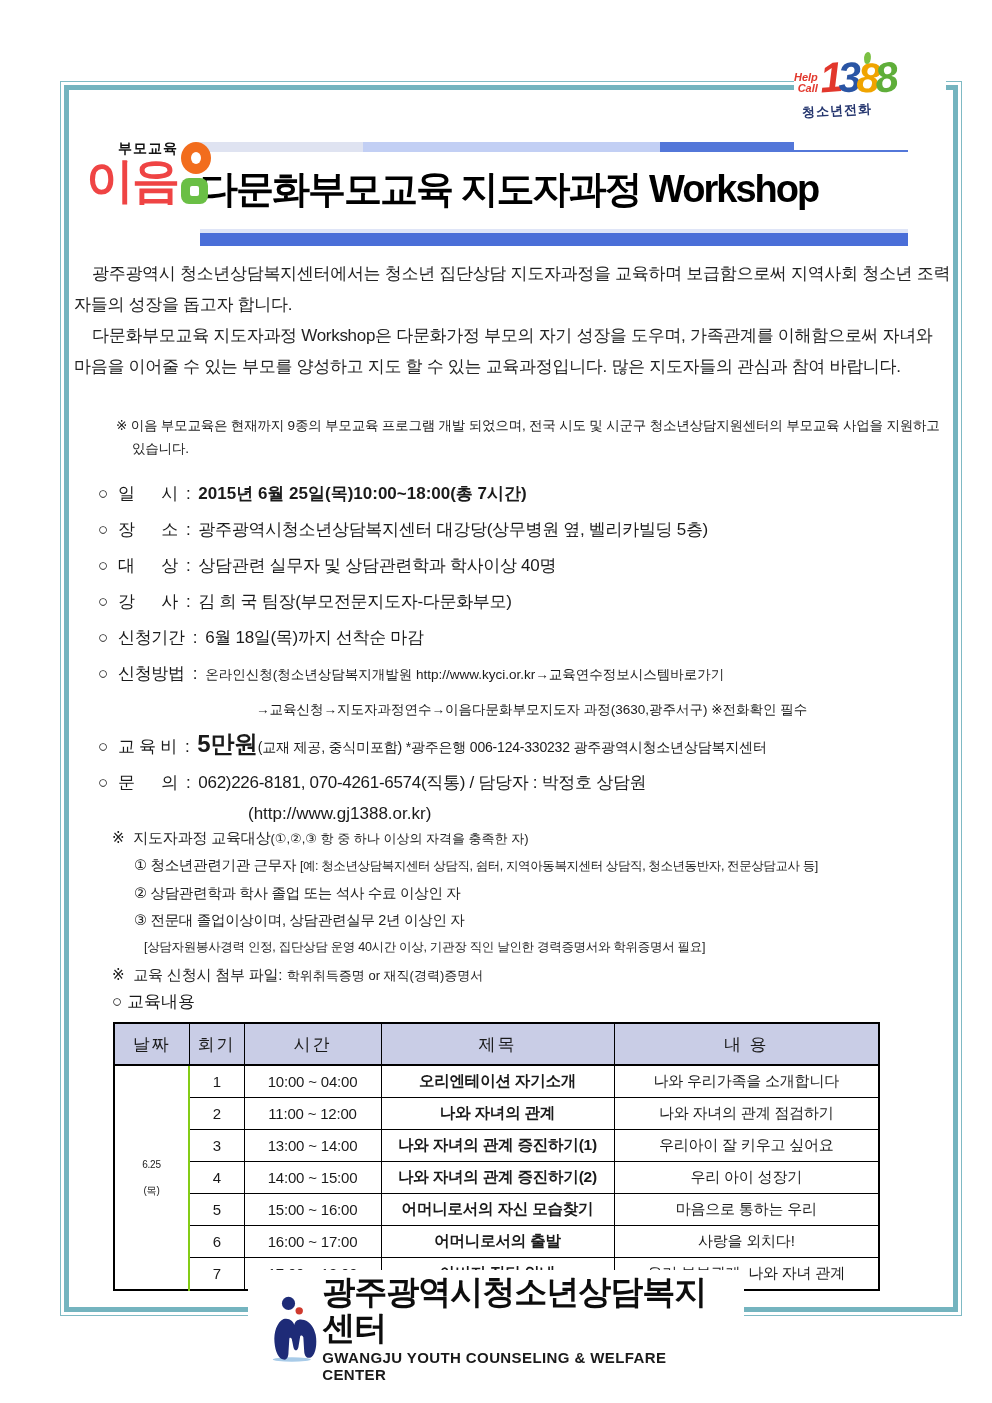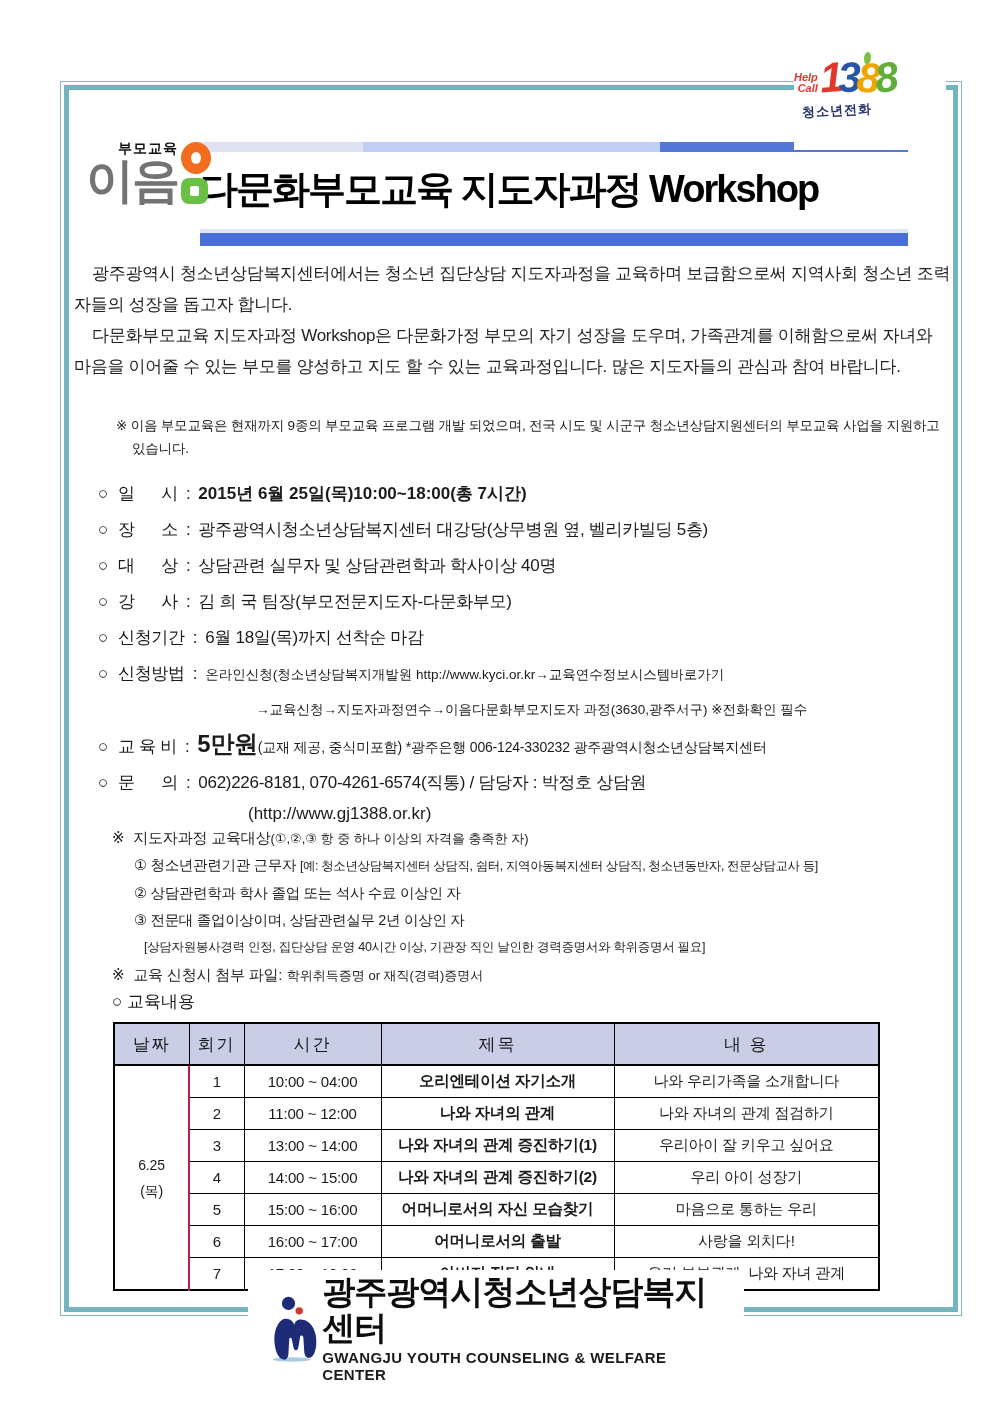--- a/index.html
+++ b/index.html
@@ -30,21 +30,21 @@
   .d8a { color:#f0a400; transform:rotate(5deg) !important; }
   .d8b { color:#5fae3a; transform:rotate(-7deg) !important; }
   .leaf { position:absolute; left:44px; top:-6px; width:7px; height:12px;
           background:#7bc043; border-radius:60% 40% 60% 40%; transform:rotate(20deg); }
   .caption1388 { font-size:13px; font-weight:700; color:#24356e; letter-spacing:1px;
                  transform:rotate(-3deg); margin:2px 0 0 8px; }
   
   .ieum { position:absolute; left:86px; top:140px; z-index:3; display:flex; align-items:flex-start; }
   .ieum-texts { text-align:right; }
   .ieum-top { font-size:14px; font-weight:700; letter-spacing:1px; color:#111; }
-  .ieum-main { font-size:48px; font-weight:800; letter-spacing:-2px; color:#737373; line-height:46px;text-align:center; }
+  .ieum-main { font-size:48px; font-weight:800; letter-spacing:-2px; color:#ef4444; line-height:46px;text-align:center; }
   .ieum-icons { margin-left:3px; margin-top:2px; }
   .donut { width:30px; height:32px; border-radius:50%; background:#f26d1d; position:relative; }
   .donut::after { content:""; position:absolute; left:10px; top:10px; width:10px; height:12px;
                   border-radius:50%; background:#ffffff; }
   .gsquare { width:27px; height:26px; border-radius:8px; background:#6abf45; position:relative; margin-top:4px; }
   .gsquare::after { content:""; position:absolute; left:9px; top:8px; width:9px; height:10px;
                     border-radius:2px; background:#ffffff; }
   
   .banner { position:absolute; left:200px; top:142px; width:708px; z-index:2; }
   .banner-top { height:10px; display:flex; }
@@ -82,21 +82,21 @@
   .e-detail { font-size:12.5px; letter-spacing:-0.4px; }
   .e-note { font-size:12.5px; padding-left:32px; letter-spacing:-0.3px; }
   
   .sched-head { position:absolute; left:112px; top:990px; font-size:17px; z-index:2; }
   table.sched { position:absolute; left:113px; top:1022px; border-collapse:collapse;
                 table-layout:fixed; width:765px; z-index:2; background:#fff; }
   table.sched { border:2px solid #000; }
   .sched th { background:#c9cde6; font-weight:normal; font-size:17px; height:38px;
               border:1px solid #000; border-bottom:2px solid #000; letter-spacing:2px; }
   .sched td { border:1px solid #000; height:29px; text-align:center; font-size:15px; letter-spacing:-0.2px; }
-  .sched td.c-date { border-right:2px solid #be185d; font-size:14px; line-height:26px; }
+  .sched td.c-date { border-right:2px solid #84cc16; font-size:10px; line-height:26px; }
   .sched td.c-title { font-weight:700; font-size:15.5px; }
   
   .footer { position:absolute; left:50%; top:1270px; transform:translateX(-50%);
             background:#ffffff; z-index:6; display:flex; align-items:center;
             gap:4px; padding:4px 24px 10px 24px; }
   .org-kr { font-size:33px; font-weight:800; letter-spacing:-1px; color:#0d0d0d; line-height:36px; }
   .org-en { font-size:15px; font-weight:700; letter-spacing:0.4px; color:#1a1a1a; margin-top:3px; }
 </style>
 </head>
 <body>

